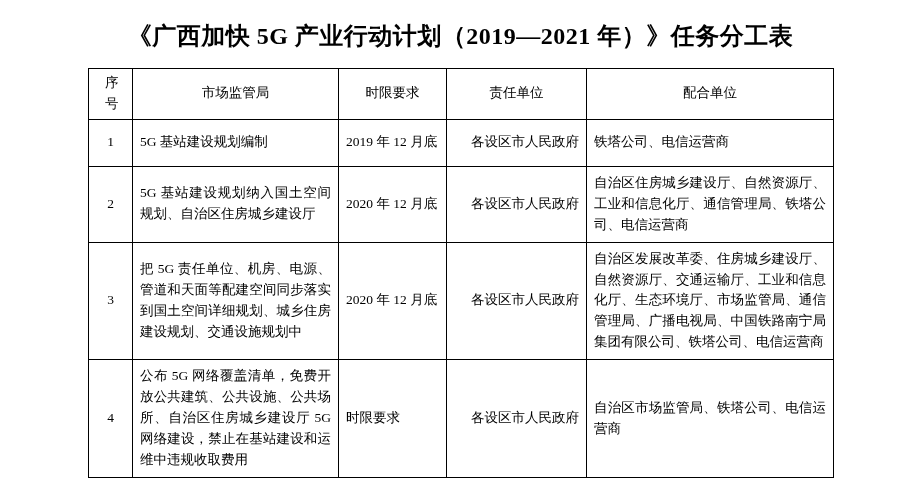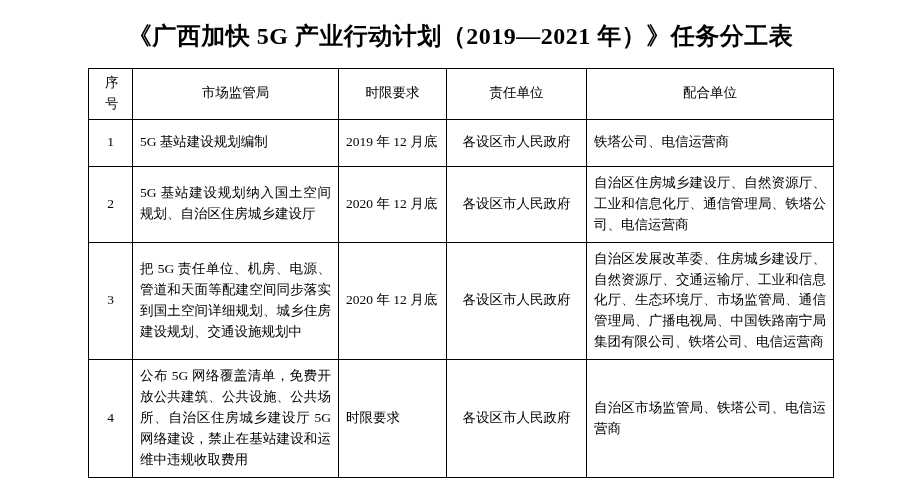--- a/index.html
+++ b/index.html
@@ -63,21 +63,21 @@
     text-align: center;
   }
   td.task {
     text-align: justify;
     text-justify: inter-ideograph;
   }
   td.time {
     text-align: left;
   }
   td.resp {
-    text-align: center;
+    text-align: right;
   }
   td.coop {
     text-align: justify;
     text-justify: inter-ideograph;
   }
   .row-1 td { height: 34px; }
 </style>
 </head>
 <body>
 

